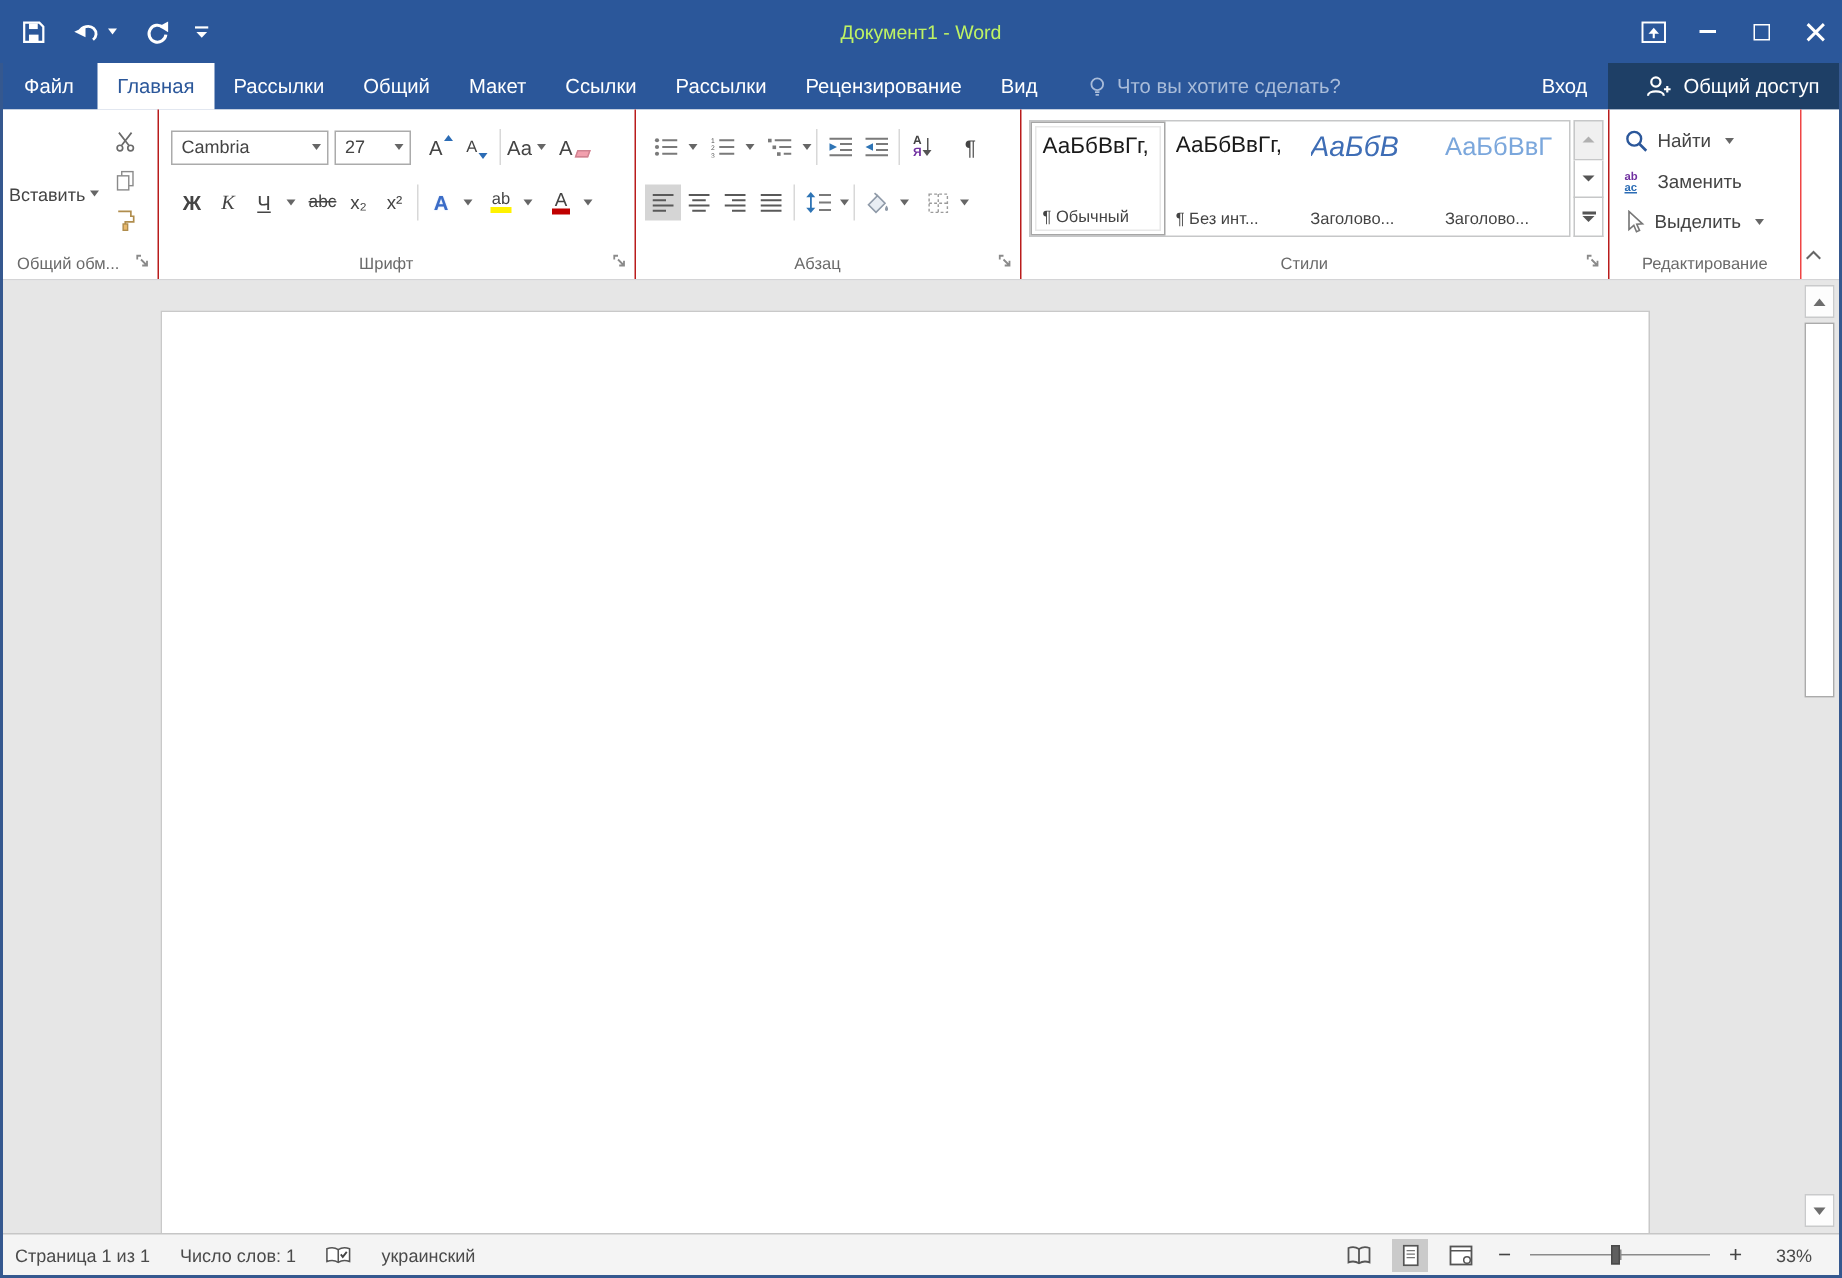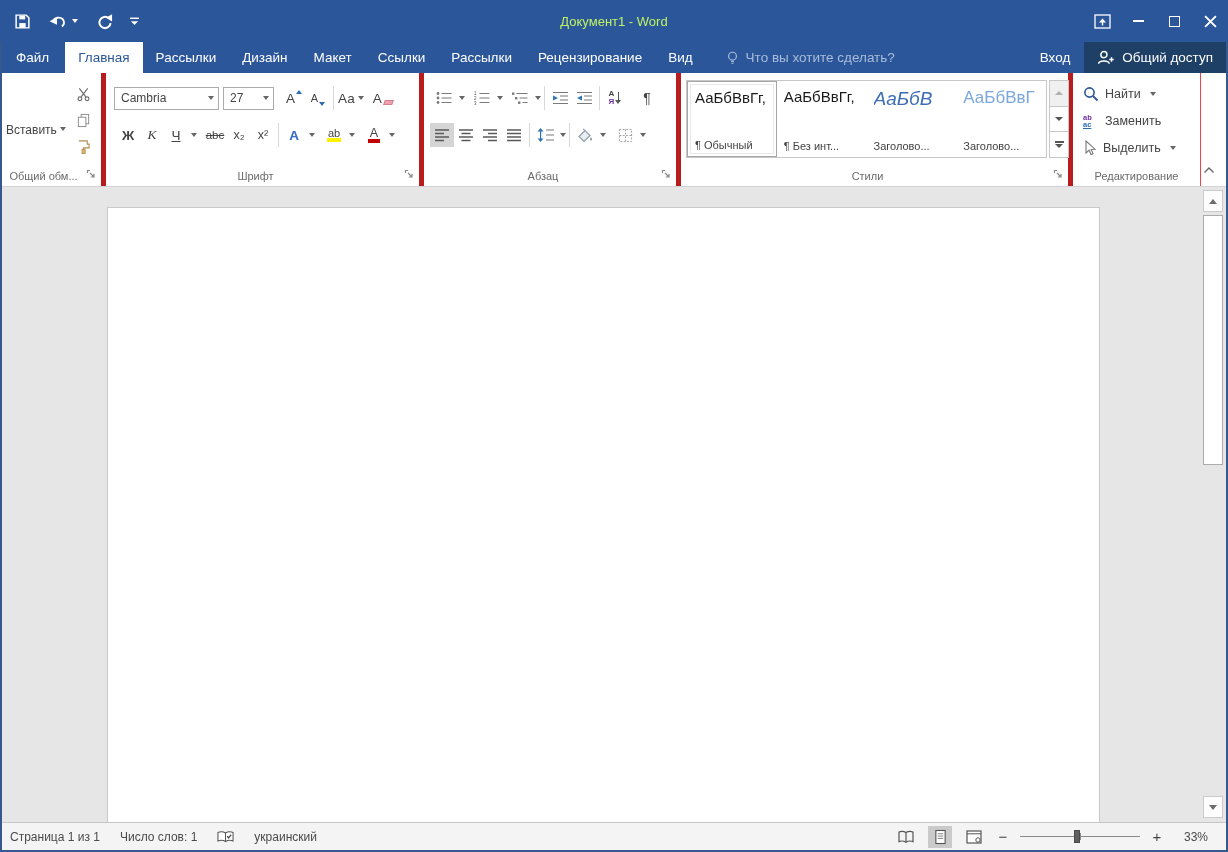--- a/index.html
+++ b/index.html
@@ -18,25 +18,25 @@
   .min-glyph { width:11px; height:2px; background:#fff; display:block; }
   .max-glyph { width:11px; height:11px; border:1.6px solid #fff; display:block; }
 
   
   .tabrow { position:absolute; left:0; top:42px; width:100%; height:31px; background:#2b579a; display:flex; align-items:stretch; color:#fff; font-size:13.5px; }
   .tab { padding:0 13px; display:flex; align-items:center; cursor:pointer; white-space:nowrap; }
   .tab.file { padding:0 16px; }
   .tab.active { background:#ffffff; color:#2b579a; }
   .tellme { display:flex; align-items:center; gap:7px; color:#a9bcd9; margin-left:20px; cursor:text; white-space:nowrap; }
   .signin { margin-left:auto; padding:0 14px; display:flex; align-items:center; cursor:pointer;text-align:right; }
-  .share-block { background:#1e3f66; padding:0 15px 0 12px; display:flex; align-items:center; gap:7px; cursor:pointer; white-space:nowrap; }
+  .share-block { background:#1e3f66; padding:0 15px 0 24px; display:flex; align-items:center; gap:7px; cursor:pointer; white-space:nowrap; }
 
   
   .ribbon { position:absolute; left:0; top:73px; width:100%; height:114px; background:#fff; border-bottom:1px solid #d4d4d6; color:#444; }
-  .rgroup { position:absolute; top:0; bottom:0; border-right:5px solid #b91c1c; }
+  .rgroup { position:absolute; top:0; bottom:0; border-right:1px solid #b91c1c; }
   .g-clip   { left:0;    width:106px; }
   .g-font   { left:106px; width:318px; }
   .g-para   { left:424px; width:257px; }
   .g-styles { left:681px; width:392px; }
   .g-edit   { left:1073px; width:128px; }
   .group-label { position:absolute; bottom:4px; left:0; right:14px; text-align:center; font-size:11px; color:#6a6a6a; white-space:nowrap; overflow:hidden; }
   .launcher { position:absolute; right:4px; bottom:6px; width:11px; height:11px; cursor:pointer; }
   .r1 { position:absolute; top:13px; left:0; right:0; display:flex; align-items:center; }
   .r2 { position:absolute; top:50px; left:0; right:0; display:flex; align-items:center; }
   .rbtn { min-width:24px; height:24px; display:flex; align-items:center; justify-content:center; font-size:13.5px; color:#444; cursor:pointer; border:1px solid transparent; }
@@ -182,21 +182,21 @@
             <path d="M1 1 L11 11 M11 1 L1 11" stroke="#fff" stroke-width="1.8"></path>
           </svg>
       </span>
     </div>
   </div>
 
   <div class="tabrow">
     <span class="tab file">Файл</span>
     <span class="tab active">Главная</span>
     <span class="tab">Рассылки</span>
-    <span class="tab">Дизайн</span>
+    <span class="tab">Общий</span>
     <span class="tab">Макет</span>
     <span class="tab">Ссылки</span>
     <span class="tab">Рассылки</span>
     <span class="tab">Рецензирование</span>
     <span class="tab">Вид</span>
     <span class="tellme">
       <svg width="13" height="16" viewBox="0 0 14 16">
           <circle cx="7" cy="6" r="4.2" fill="none" stroke="#a9bcd9" stroke-width="1.3"></circle>
           <path d="M5.4 11.7 h3.2 M5.8 13.7 h2.4" stroke="#a9bcd9" stroke-width="1.2"></path>
         </svg>

